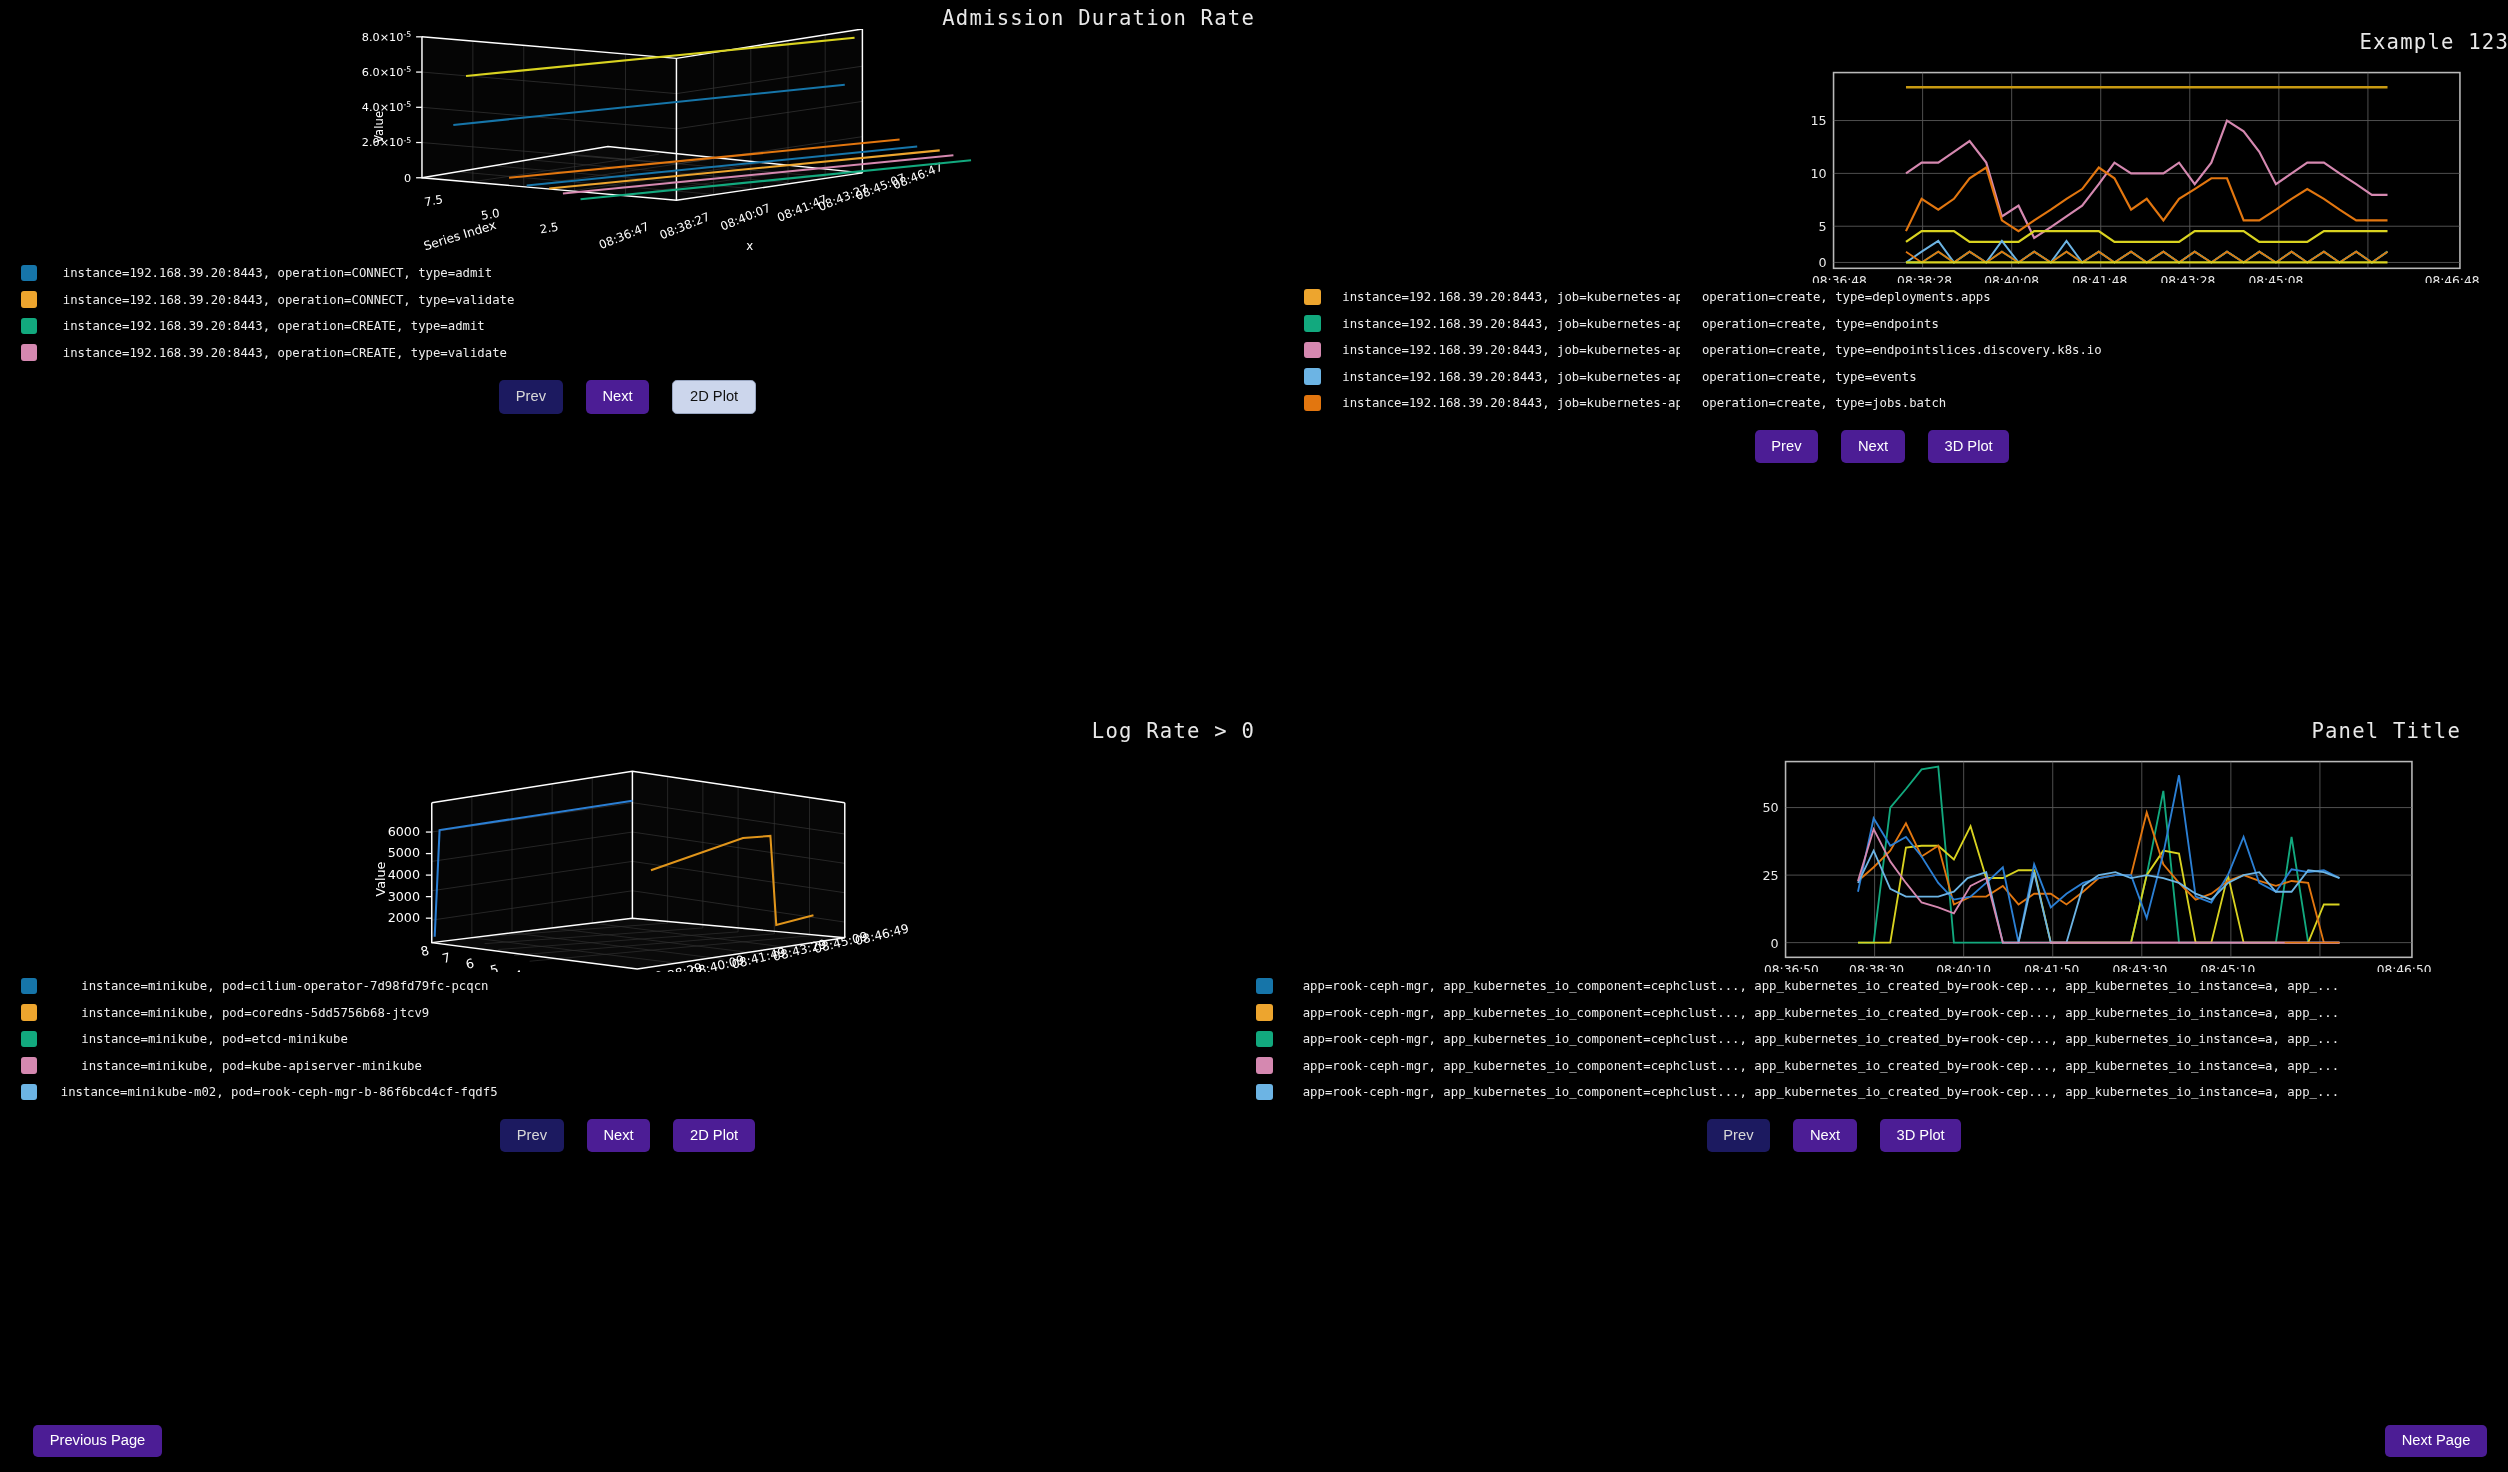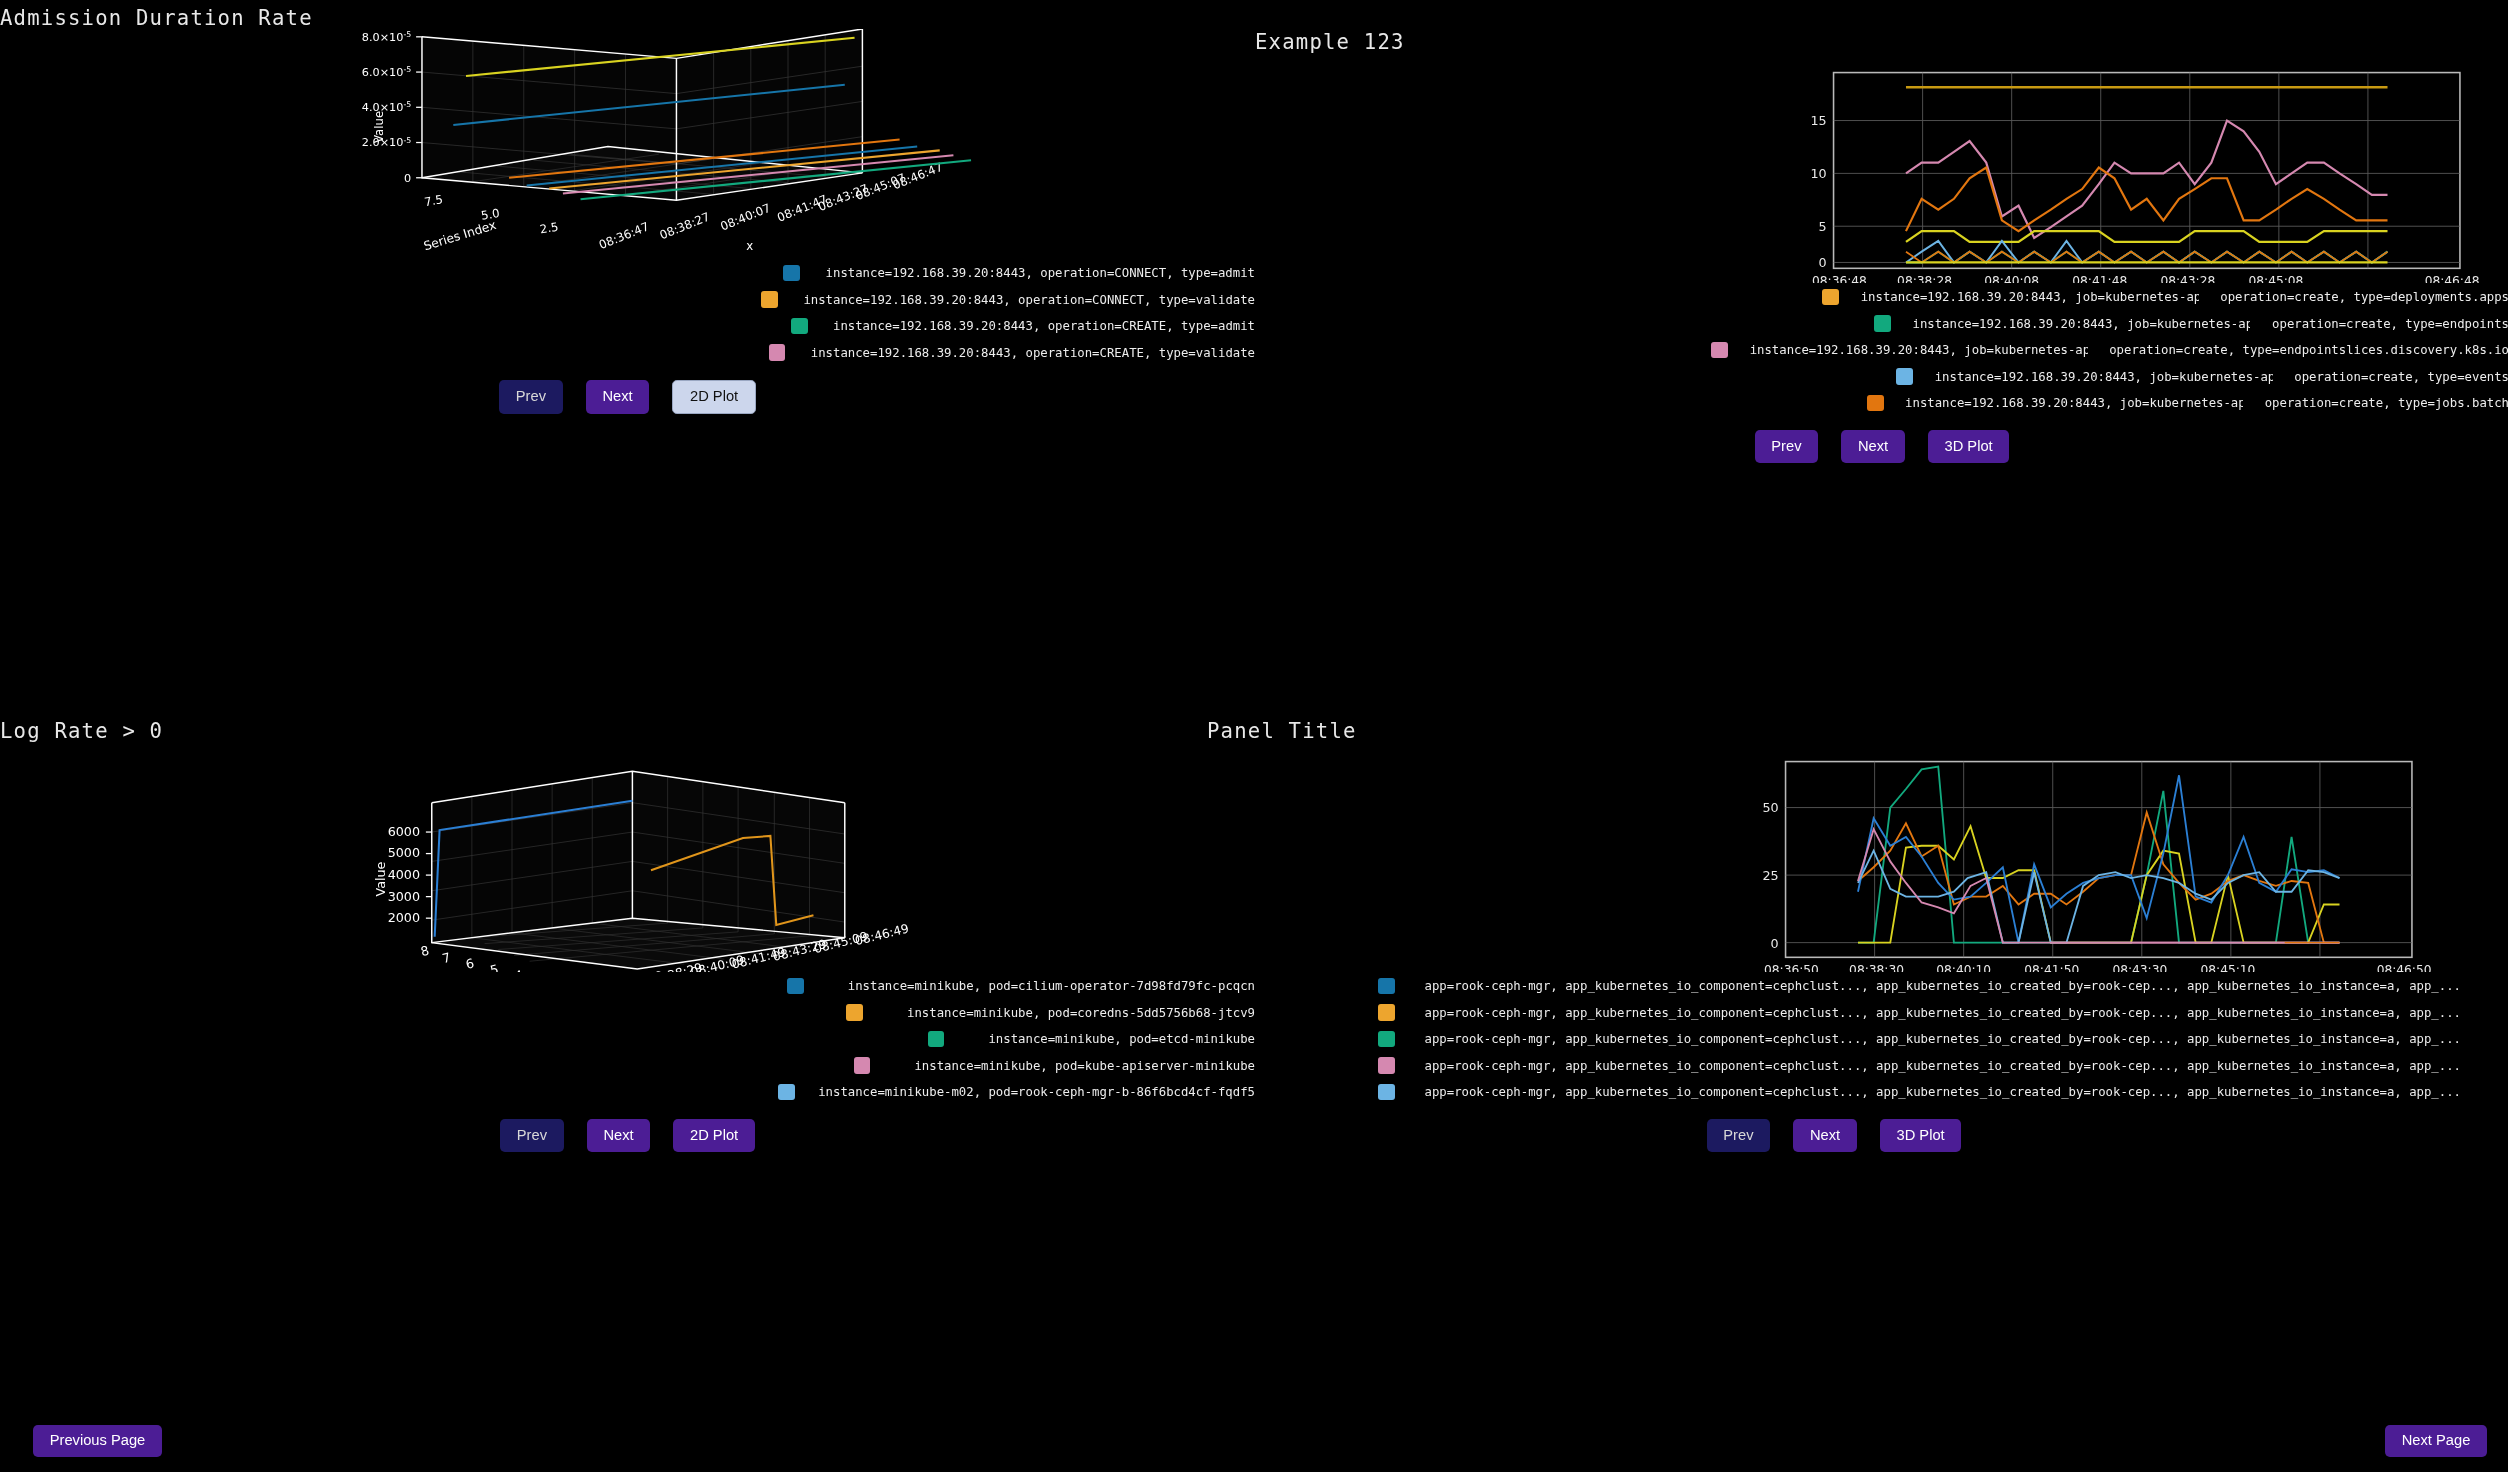--- a/index.html
+++ b/index.html
@@ -11,42 +11,41 @@
   .page { position: relative; width: 2508px; height: 1472px; background:#000; }
 
   
   .panel { position: absolute; }
   .panel-tl { left: 0;    top: 0;   width: 1255px; height: 713px; }
   .panel-tr { left: 1255px; top: 0;   width: 1254px; height: 713px; margin-top: 24px; }
   .panel-bl { left: 0;    top: 713px; width: 1255px; height: 699px; }
   .panel-br { left: 1207px; top: 713px; width: 1254px; height: 699px; }
 
   .chart-title {
-    text-align: left;
+    text-align: right;
     color: #e8e8e8;
     font-family: "DejaVu Sans Mono", "Liberation Mono", monospace;
     font-size: 20.6px;
     letter-spacing: 1.2px;
     padding-top: 5.9px;
     height: 29px;
   }
 
   
   .plot3d { position: relative; width: 100%; height: 225px; }
   .plot3d svg, .plot2d svg { display: block; }
 
   
   .plot2d { position: relative; width: 100%; height: 225px; }
 
   
   .legend { margin-top: 5.9px; }
   .legend-row {
     display: flex; align-items: center;
     height: 26.5px;
-    justify-content: flex-end;
   }
   .swatch {
     width: 16.7px; height: 16.7px; border-radius: 2.9px;
     flex: 0 0 auto;
   }
   .legend-label {
     color: #ededed;
     font-family: "DejaVu Sans Mono", "Liberation Mono", monospace;
     font-size: 12.3px;
     white-space: nowrap;

